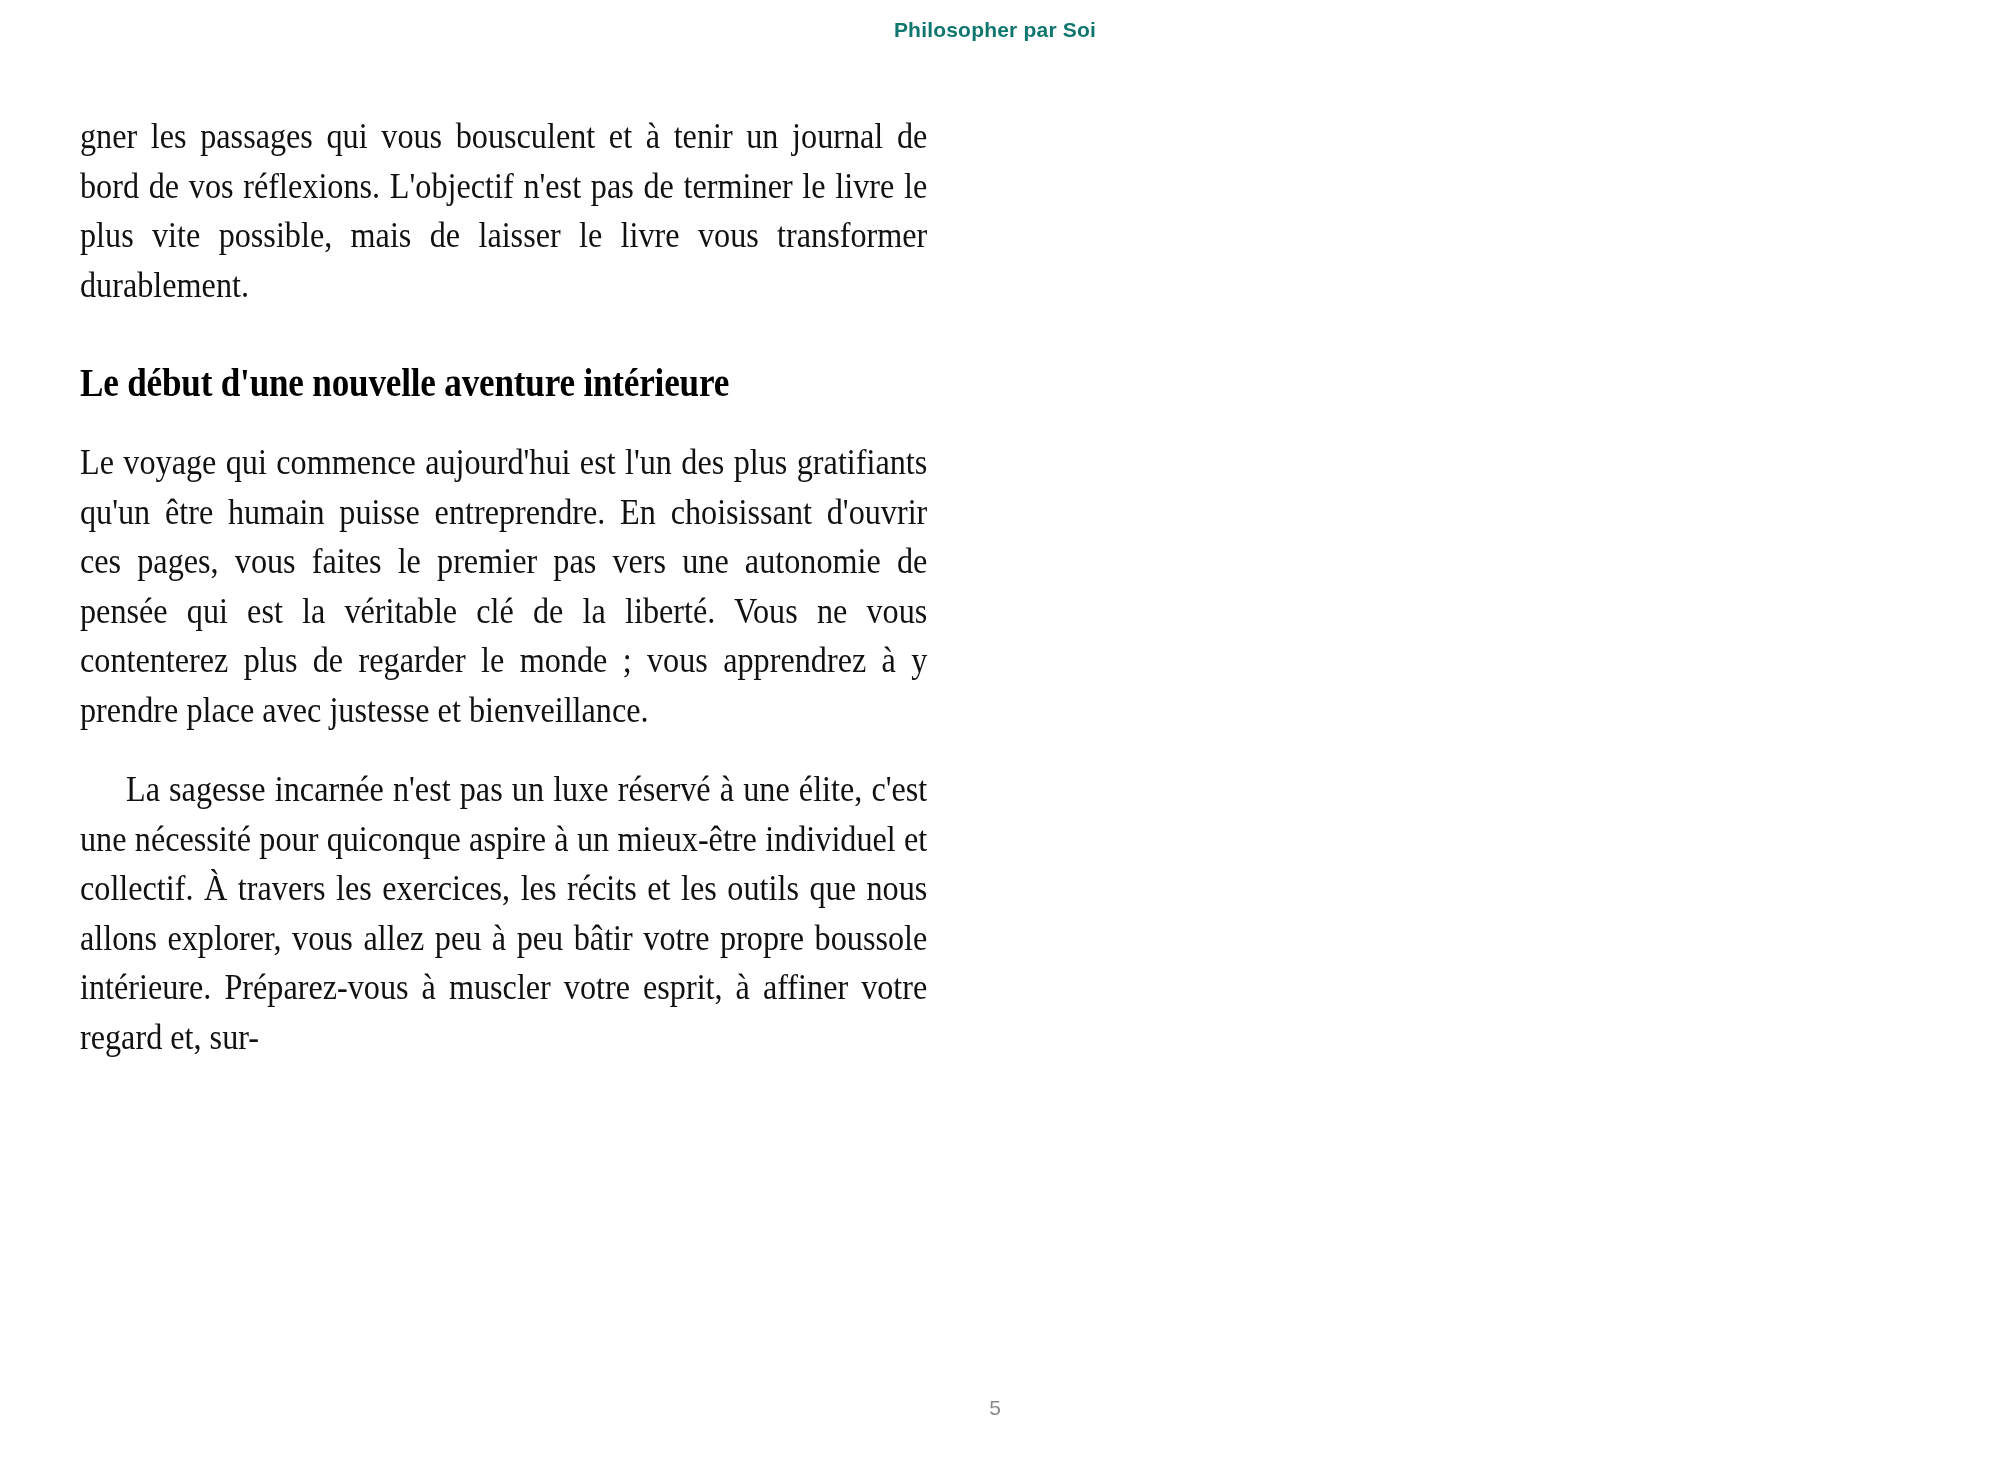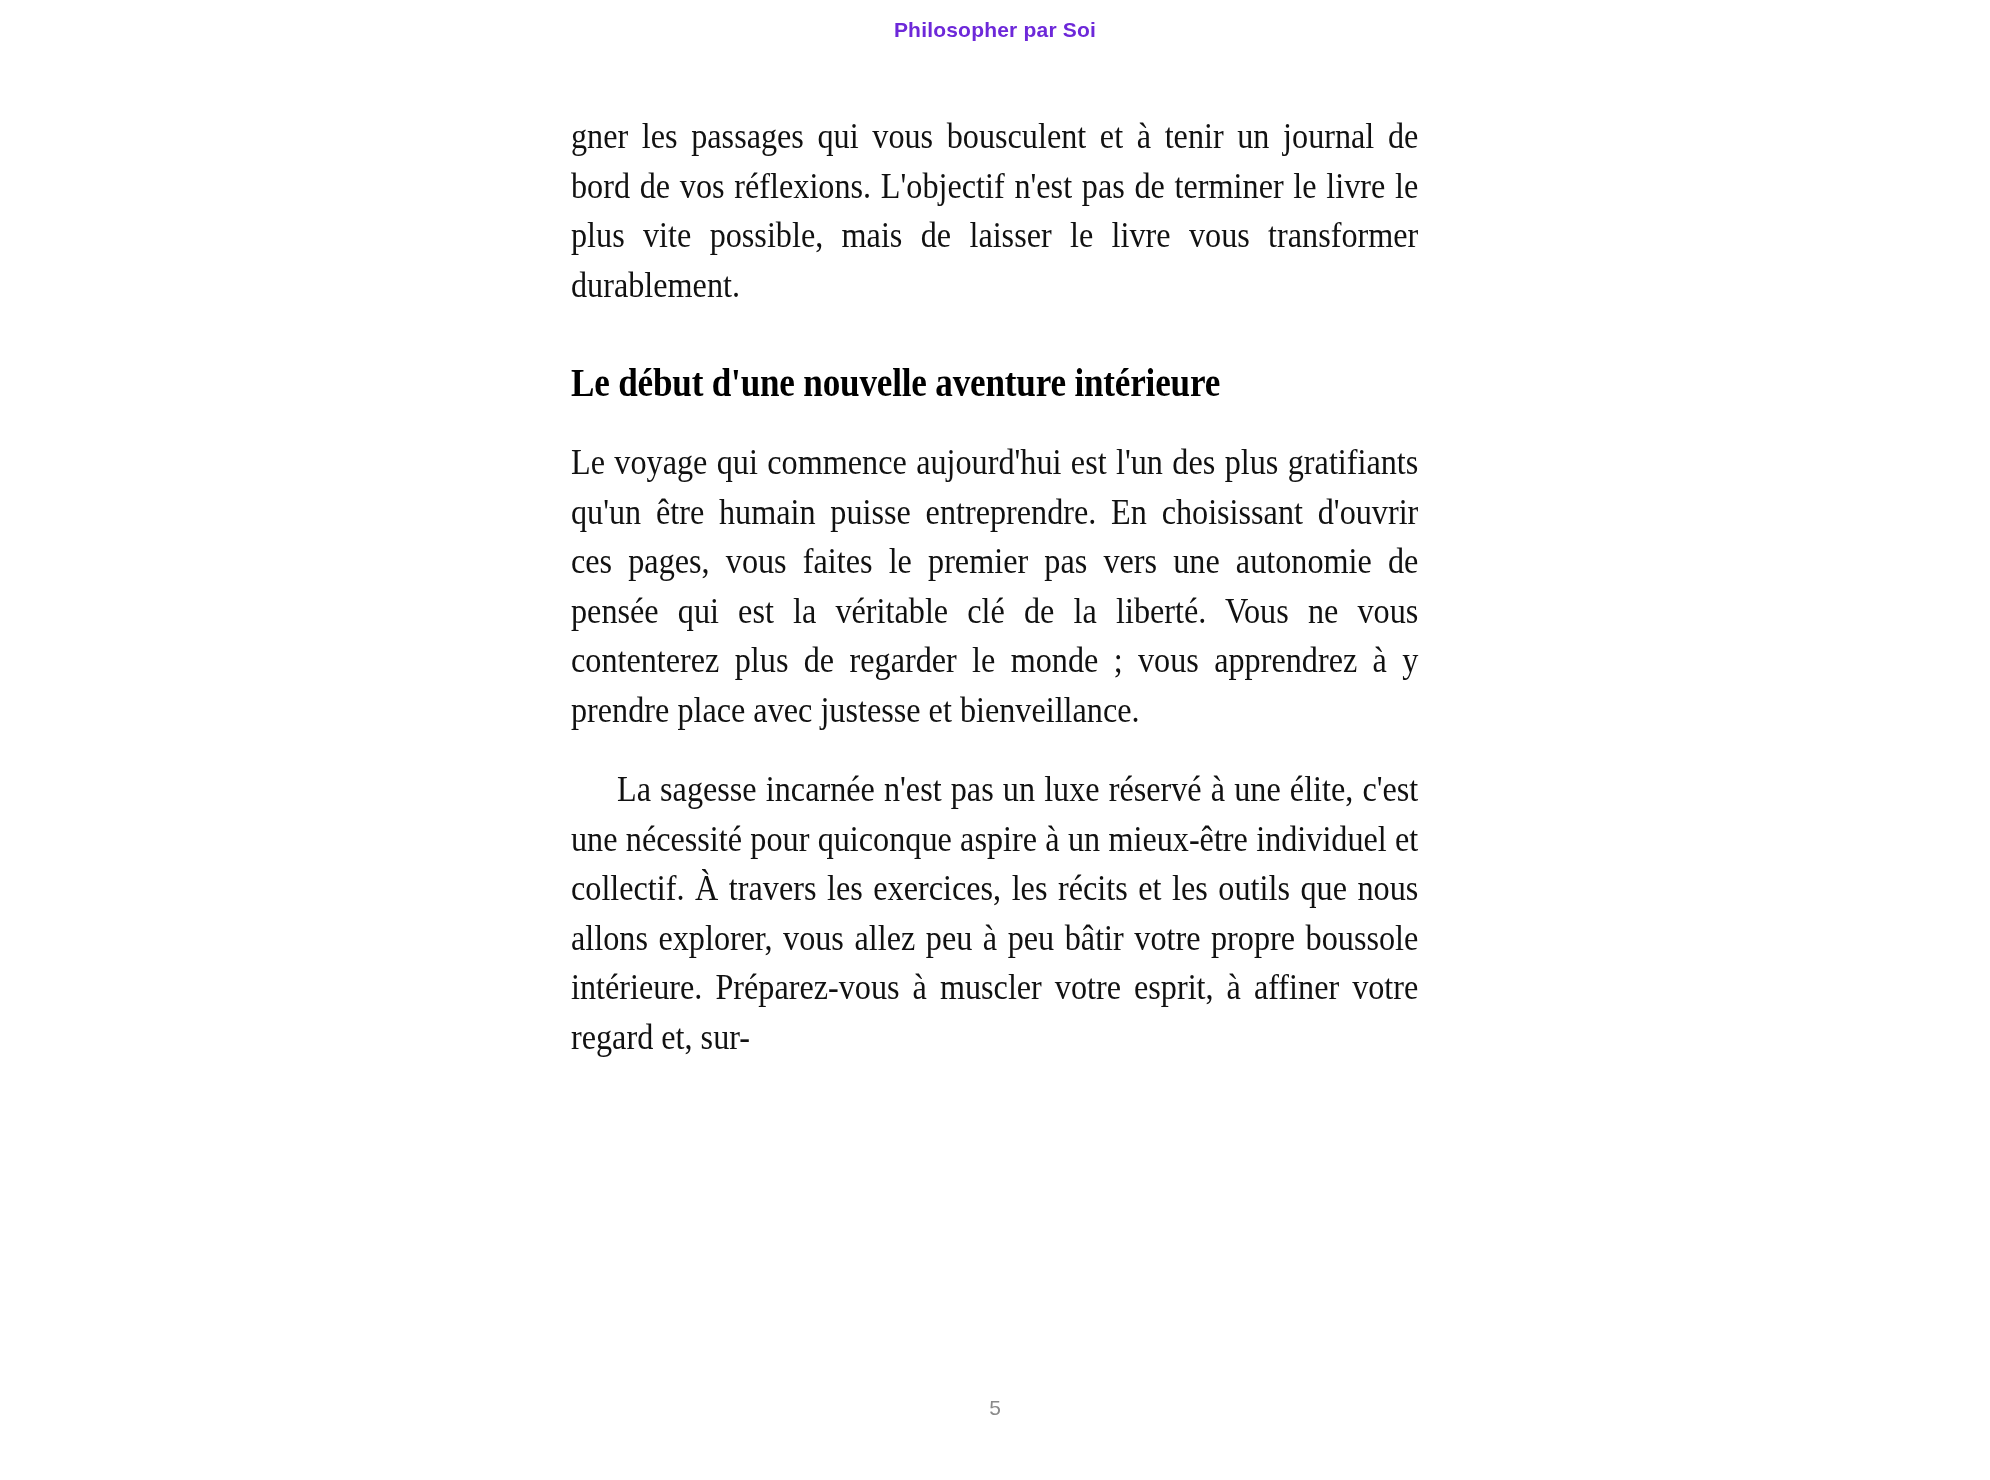--- a/index.html
+++ b/index.html
@@ -22,35 +22,34 @@
     top: 0;
     left: 0;
     width: 1990px;
     height: 60px;
     display: flex;
     align-items: center;
     justify-content: center;
     font-family: "Liberation Sans", sans-serif;
     font-weight: bold;
     font-size: 21px;
-    color: #6d28d9;
+    color: #0f766e;
     letter-spacing: 0.2px;
   }
 
   
   .columns {
     position: absolute;
     top: 112px;
     left: 80px;
     width: 1830px;
     height: 1230px;
     display: flex;
     flex-direction: row;
     gap: 134px;
-    justify-content: center;
   }
   .column {
     width: 848px;
     flex: 0 0 848px;
   }
 
   p.body-text {
     margin: 0 0 0 0;
     font-family: "Liberation Serif", serif;
     font-size: 35px;

